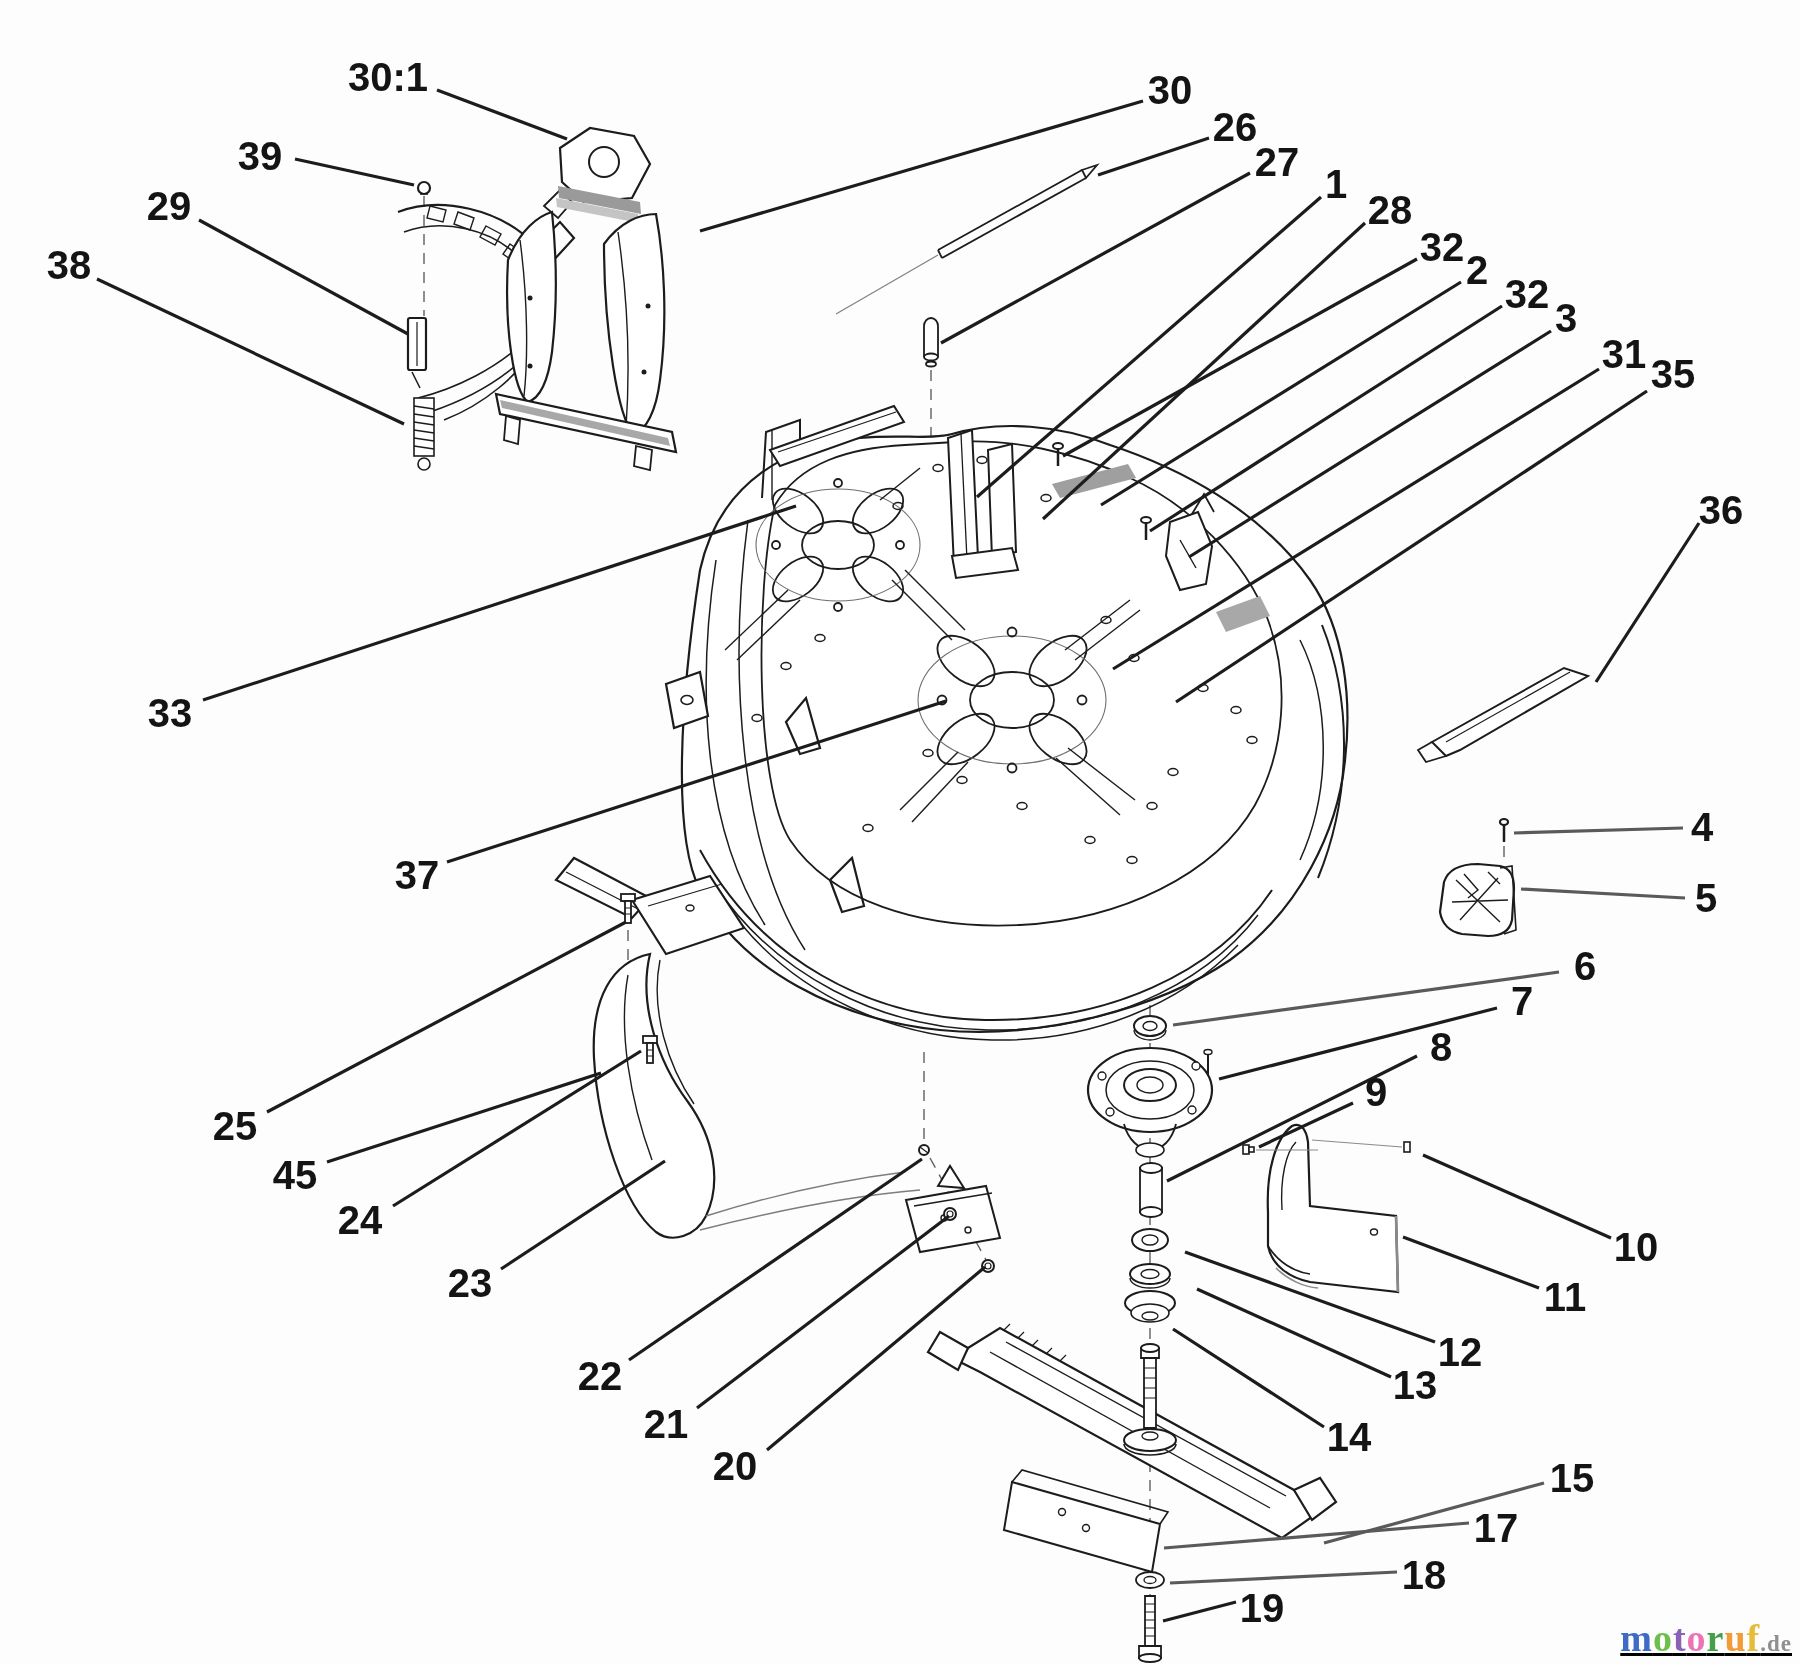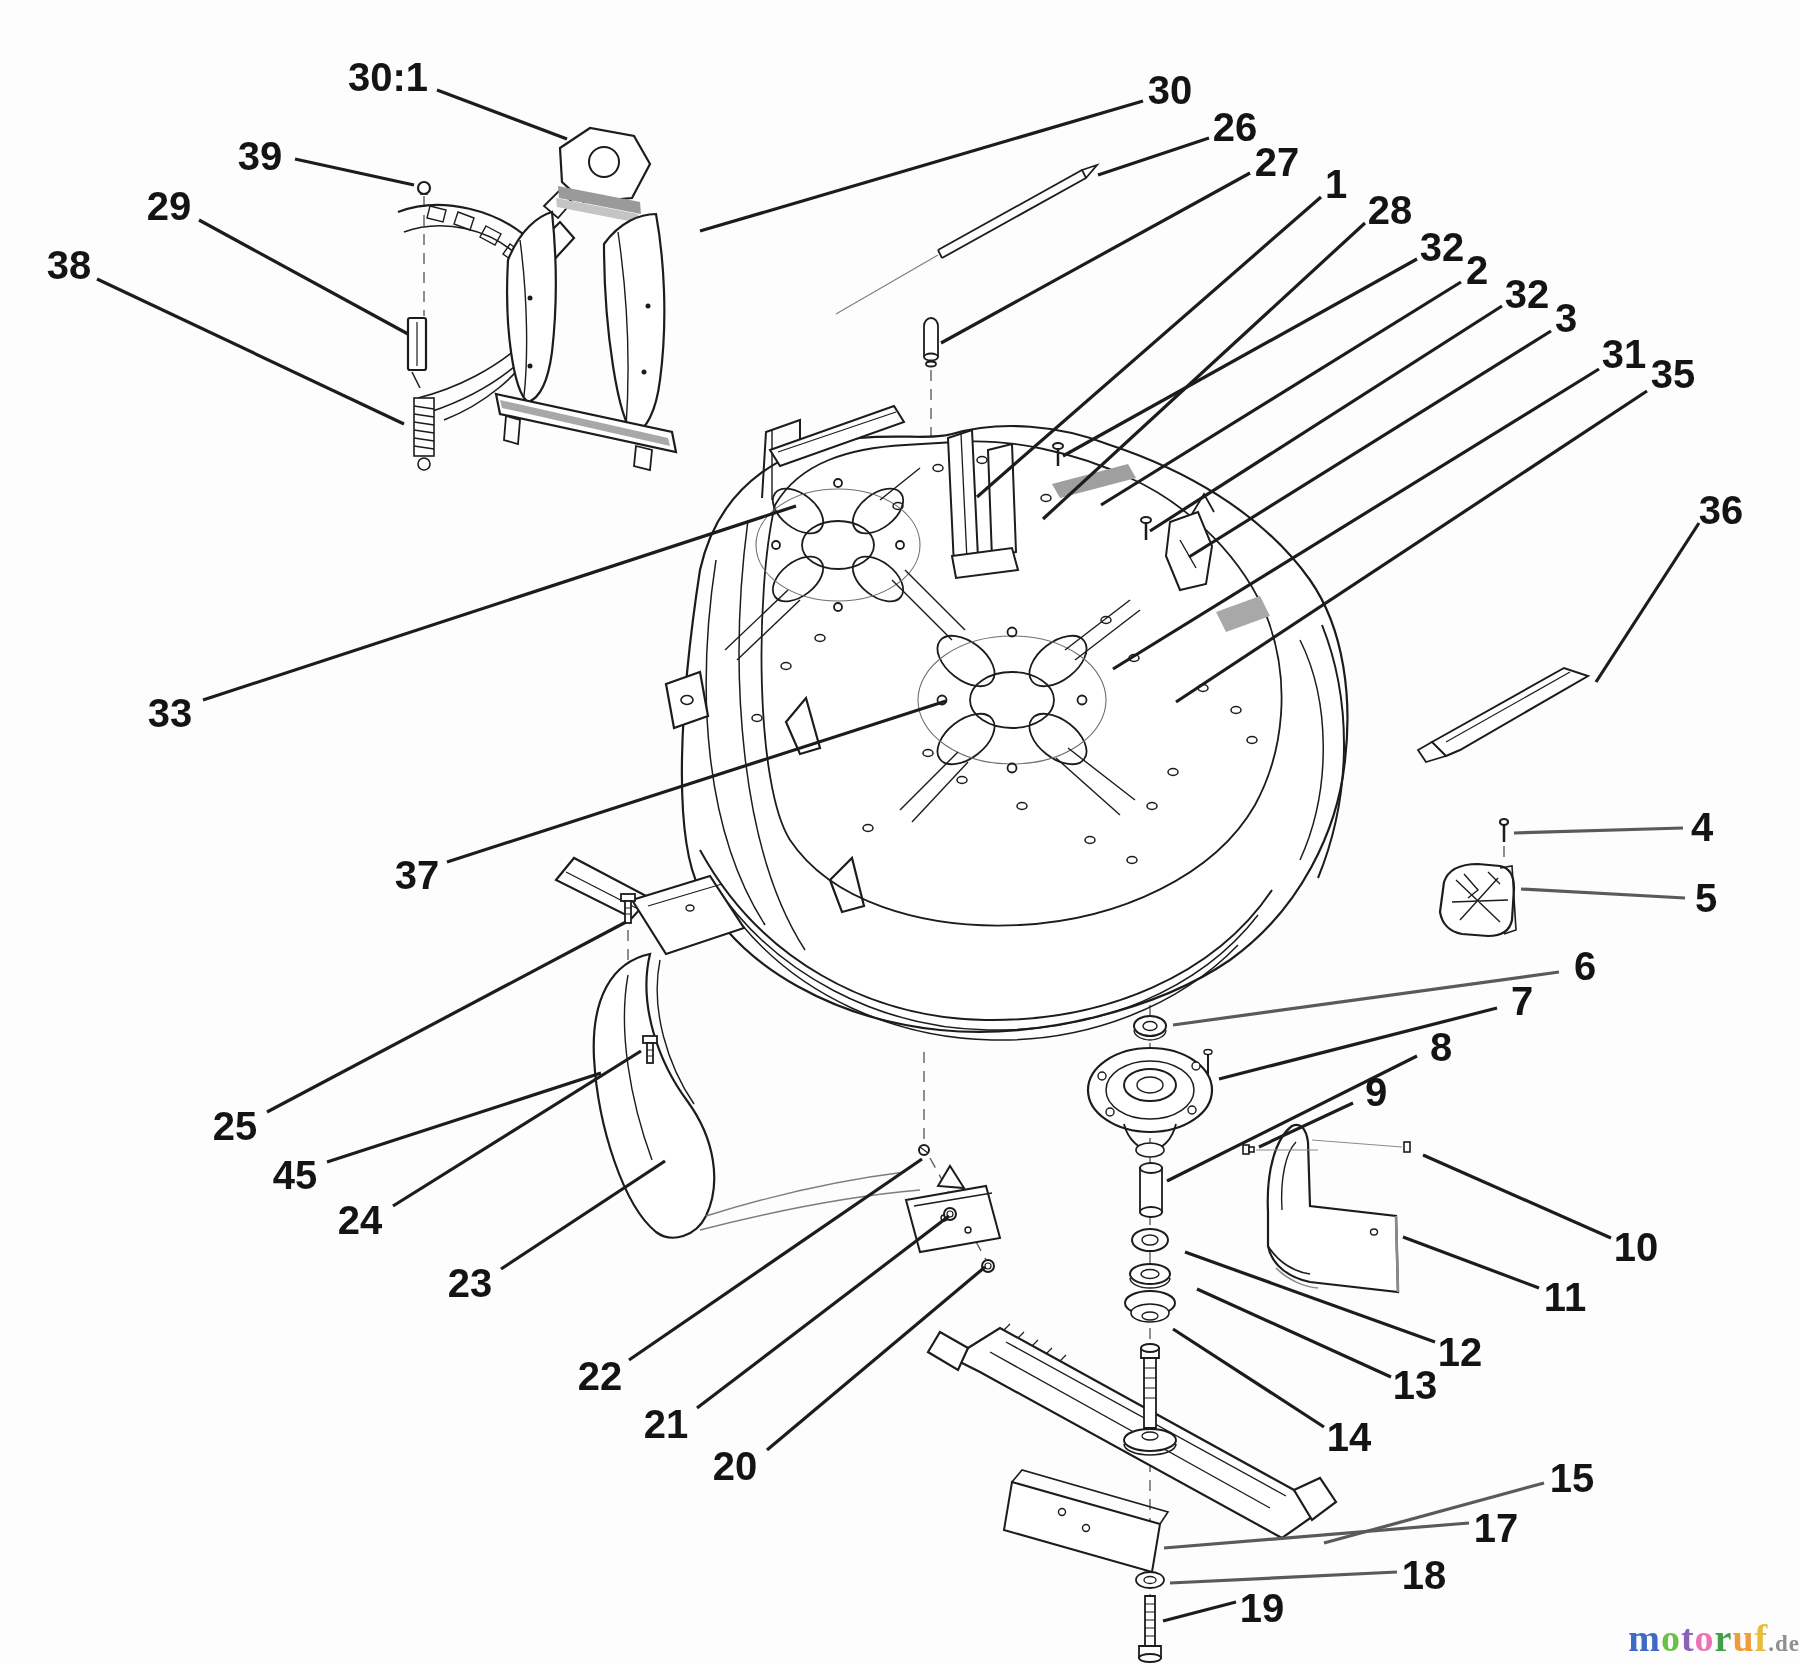--- a/index.html
+++ b/index.html
@@ -1,21 +1,21 @@
 <!DOCTYPE html>
 <html><head>
 <meta charset="utf-8">
 <style>
   html,body{margin:0;padding:0;background:#ffffff;}
   .stage{position:relative;width:1800px;height:1664px;background:#fdfdfd;overflow:hidden;
          font-family:"Liberation Sans",sans-serif;}
   svg{position:absolute;left:0;top:0;}
   .callout-text{font-family:"Liberation Sans",sans-serif;font-weight:bold;font-size:40px;fill:#141414;}
-  .watermark{position:absolute;right:0;bottom:4px;font-family:"Liberation Serif",serif;
-             font-weight:bold;font-size:38px;letter-spacing:1px;}
+  .watermark{position:absolute;right:8px;bottom:4px;font-family:"Liberation Serif",serif;
+             font-weight:bold;font-size:38px;letter-spacing:1px;text-decoration:underline;}
   .watermark .suffix{font-size:23px;font-weight:bold;}
 </style>
 </head>
 <body>
 
 <div class="stage">
 <svg width="1800" height="1664" viewBox="0 0 1800 1664">
 
   <g stroke="#5f5f5f" stroke-width="1.4" stroke-dasharray="11,8" fill="none">
     <line x1="424" y1="196" x2="424" y2="316"></line>

